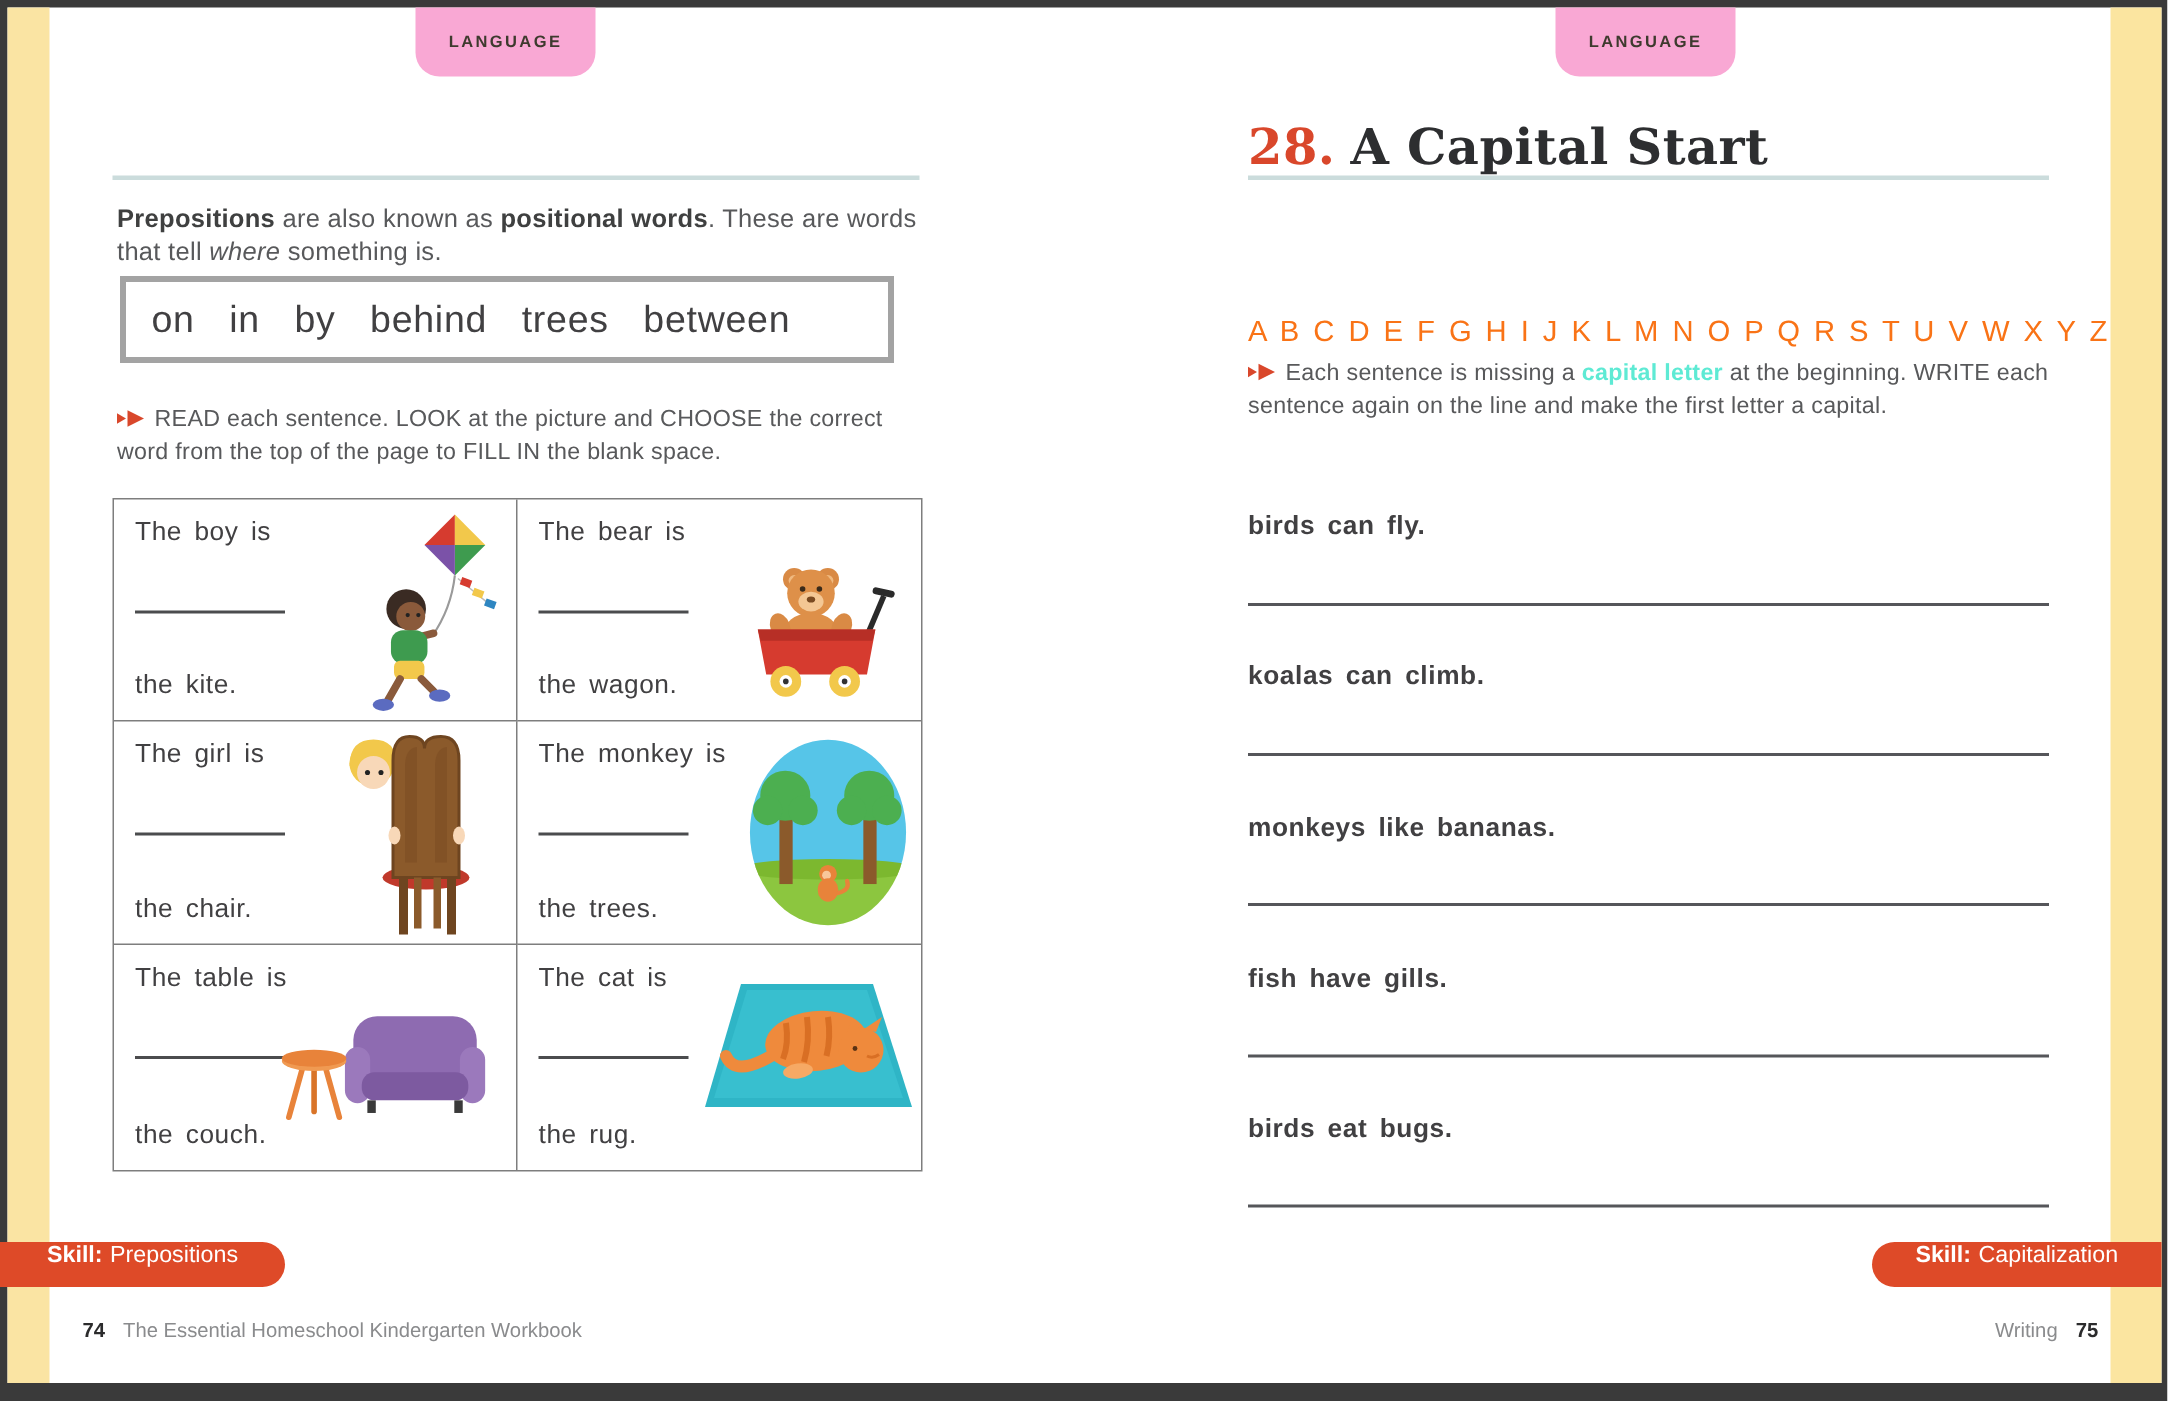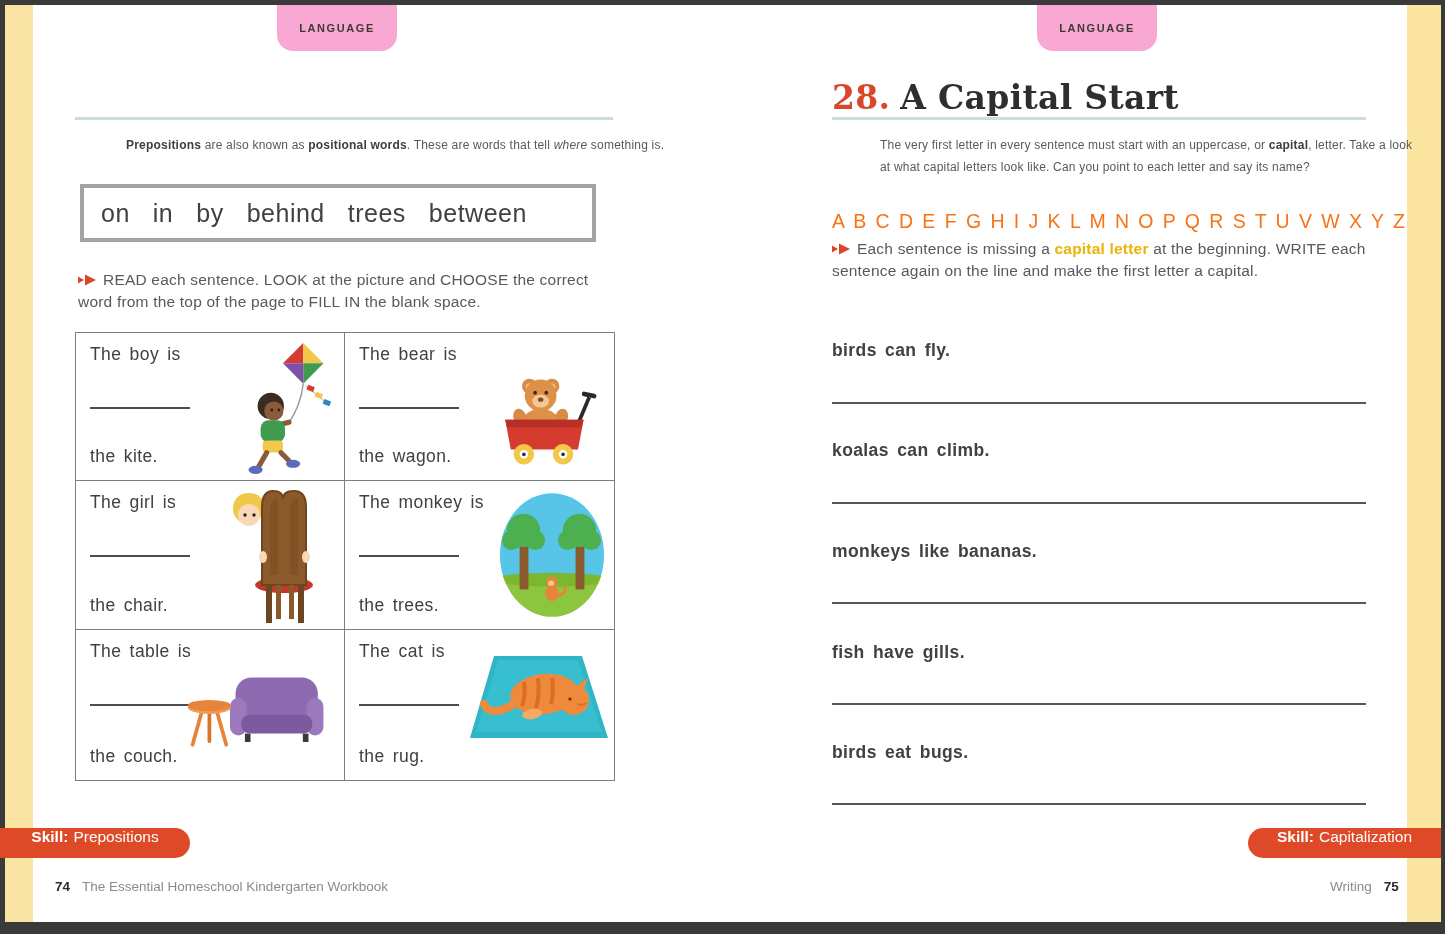--- a/index.html
+++ b/index.html
@@ -16,32 +16,32 @@
   .tab-left{left:277px;} .tab-right{left:1037px;}
 
   .title-row{position:absolute;font-family:"DejaVu Serif","Liberation Serif",serif;
     font-weight:700;font-size:33px;color:#2d2e30;letter-spacing:.3px;white-space:nowrap;}
   .title-left{left:78px;top:78px;} .title-right{left:832px;top:78px;}
   .lesson-num{color:#d9472b;margin-right:10px;}
 
   .rule{position:absolute;top:117px;height:3px;background:#cbdcdc;}
   .rule-left{left:75px;width:538px;} .rule-right{left:832px;width:534px;}
 
-  .para{position:absolute;font-size:12px;line-height:21.5px;color:#58595b;letter-spacing:.2px;margin-left:48px;}
+  .para{position:absolute;font-size:17px;line-height:21.5px;color:#58595b;letter-spacing:.2px;}
   .para b{color:#3f4040;}
   .para i{font-style:italic;}
   .intro-left{left:78px;top:135px;width:545px;}
   .intro-right{left:832px;top:135px;width:535px;}
 
   .word-box{position:absolute;left:80px;top:184px;width:491px;height:50px;
     border:4px solid #a3a3a3;background:#fff;display:flex;align-items:center;padding-left:17px;}
   .word{font-size:25px;color:#414042;margin-right:23px;letter-spacing:.5px;}
 
   .instr{position:absolute;font-size:15.5px;line-height:21.5px;color:#58595b;letter-spacing:.2px;}
-  .instr b{color:#eab308;}
+  .instr b{color:#5eead4;}
   .instr-left{left:78px;top:269px;width:520px;}
   .instr-right{left:832px;top:238px;width:535px;}
   .arrow-ic{display:inline-block;vertical-align:-1px;margin-right:6px;}
 
   .alphabet{position:absolute;left:832px;top:210px;width:540px;font-size:19.5px;
     color:#f97316;letter-spacing:1.2px;word-spacing:1.5px;white-space:nowrap;text-align:right;}
 
   .ex-table{position:absolute;left:75px;top:332px;width:538px;height:447px;
     border:1px solid #7e7e7e;display:grid;grid-template-columns:269px 1fr;
     grid-template-rows:148px 149px 1fr;background:#fff;}
@@ -268,23 +268,20 @@
 
   <div class="tab tab-right">
     <span>LANGUAGE</span>
   </div>
 
   <div class="title-row title-right">
     <span class="lesson-num">28.</span><span>A Capital Start</span>
   </div>
   <div class="rule rule-right"></div>
 
-  <div class="para intro-right">
-    <span>The very first letter in every sentence must start with an uppercase, or </span><b>capital</b><span>, letter. Take a look at what capital letters look like. Can you point to each letter and say its name?</span>
-  </div>
 
   <div class="alphabet">A B C D E F G H I J K L M N O P Q R S T U V W X Y Z</div>
 
   <div class="instr instr-right">
     <svg class="arrow-ic" width="19" height="12" viewBox="0 0 19 12">
         <polygon points="0,2.5 6,6 0,9.5" fill="#d9472b"></polygon>
         <polygon points="7,0.5 18,6 7,11.5" fill="#d9472b"></polygon>
       </svg><span>Each sentence is missing a </span><b>capital letter</b><span> at the beginning. WRITE each sentence again on the line and make the first letter a capital.</span>
   </div>
 

